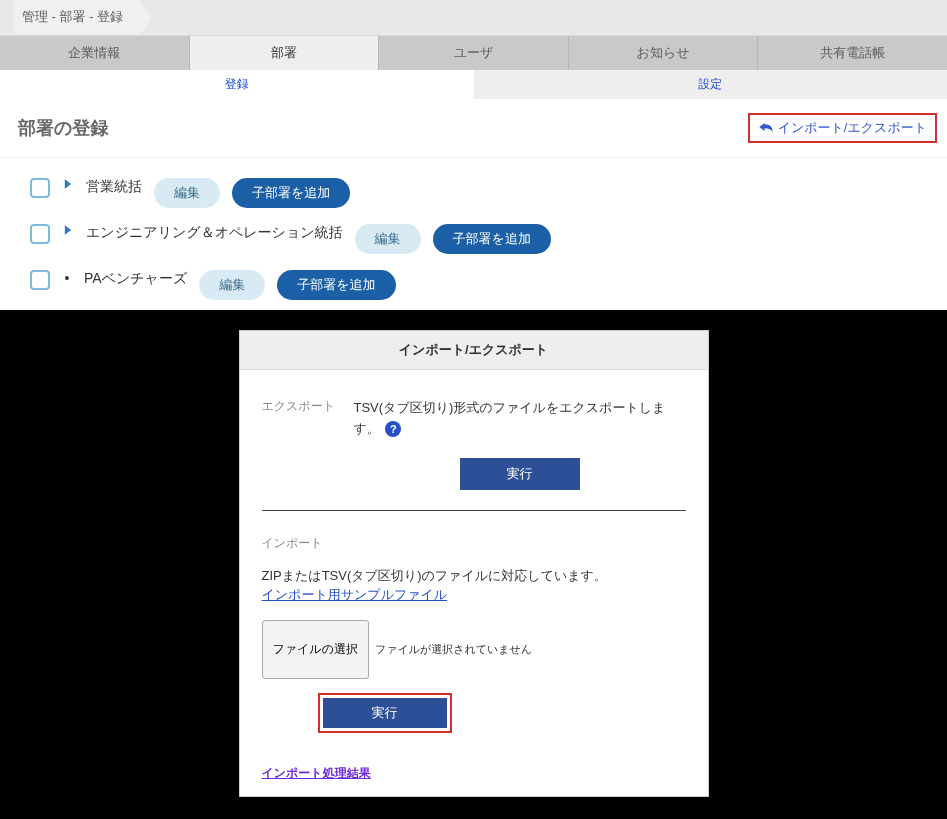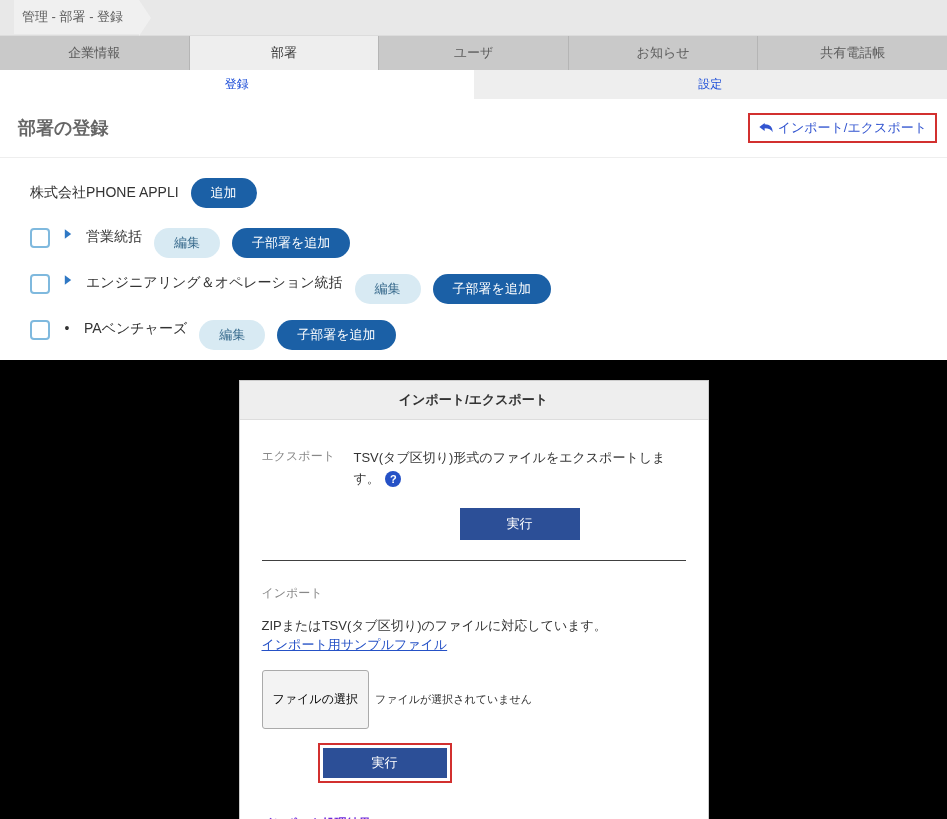--- a/index.html
+++ b/index.html
@@ -77,24 +77,20 @@
       <span>
         <svg class="reply-icon" viewBox="0 0 24 20">
             <path d="M10 4 L2 10 L10 16 L10 12 C16 12 20 14 22 18 C22 10 18 6 10 6 Z"></path>
           </svg>
       </span>
       <span>インポート/エクスポート</span>
     </a>
   </div>
 
   <div class="content-area">
-    <div class="company-row">
-      <span>株式会社PHONE APPLI</span>
-      <button class="btn btn-primary">追加</button>
-    </div>
 
     <div class="dept-list">
       <div class="dept-row">
         <span class="cb"></span>
         <span class="chevron-btn">
           <svg viewBox="0 0 10 12" width="8" height="10">
               <path d="M1 0 L9 6 L1 12 Z"></path>
             </svg>
         </span>
         <span>営業統括</span>

